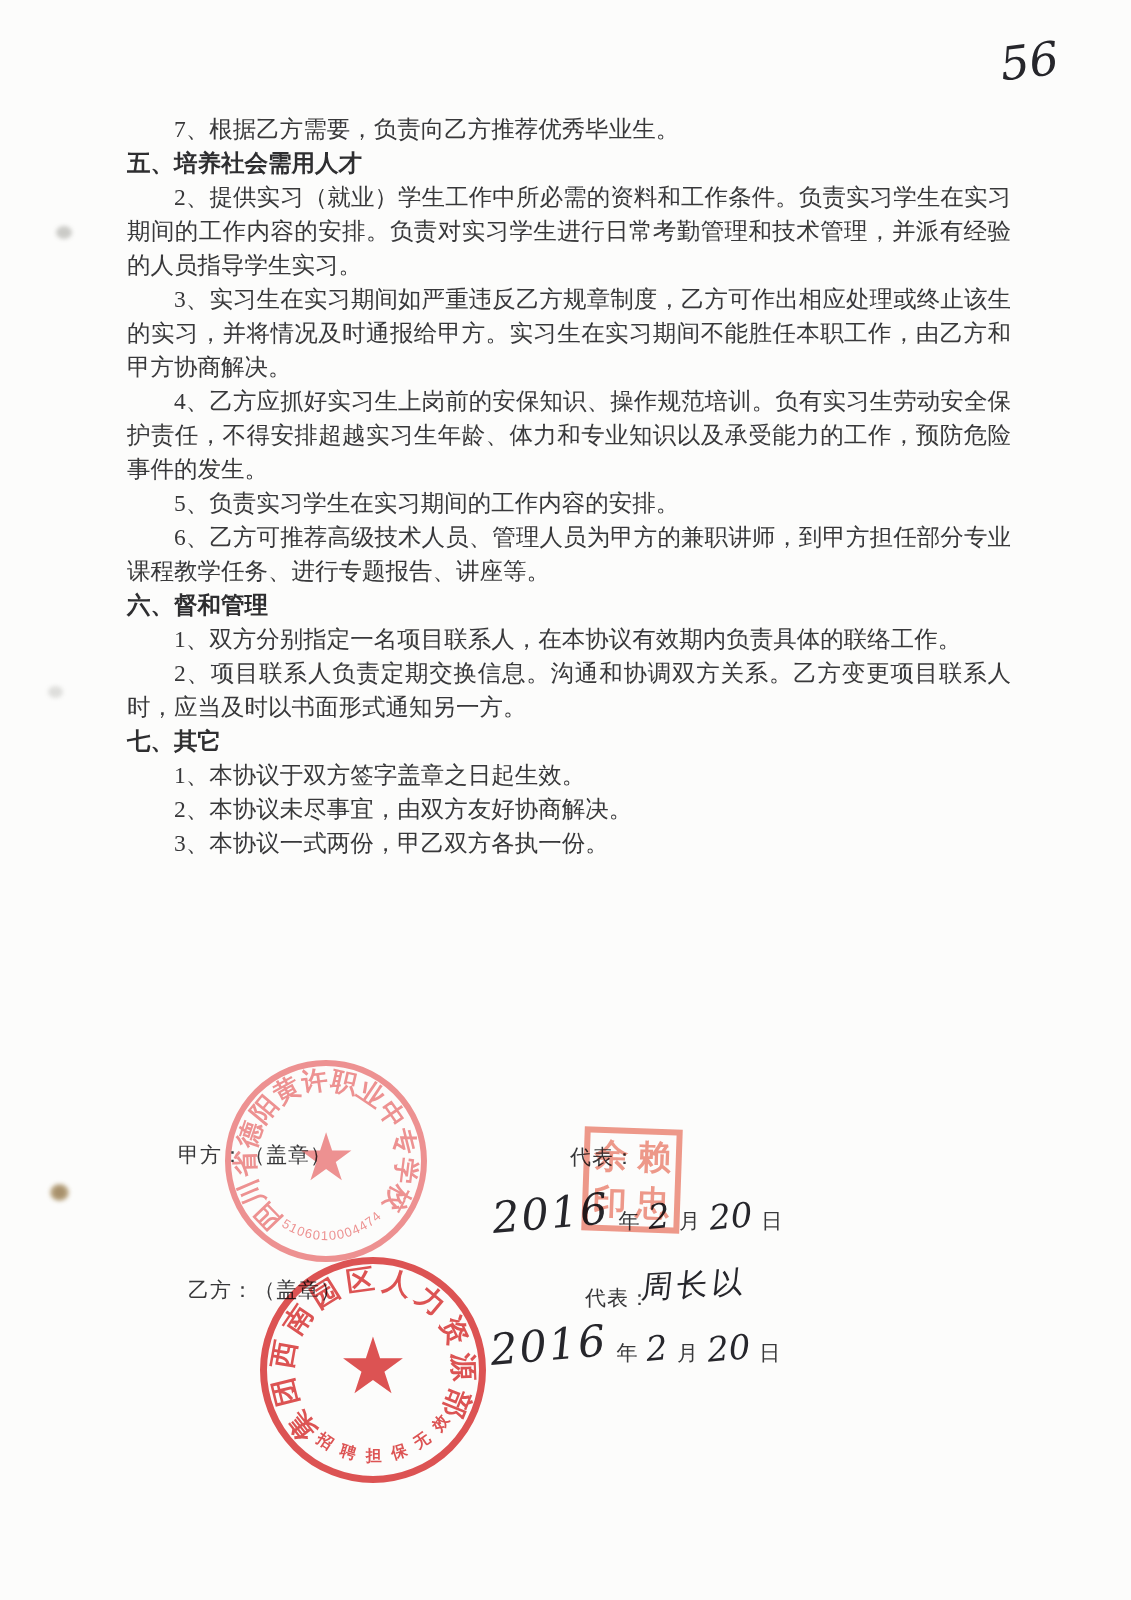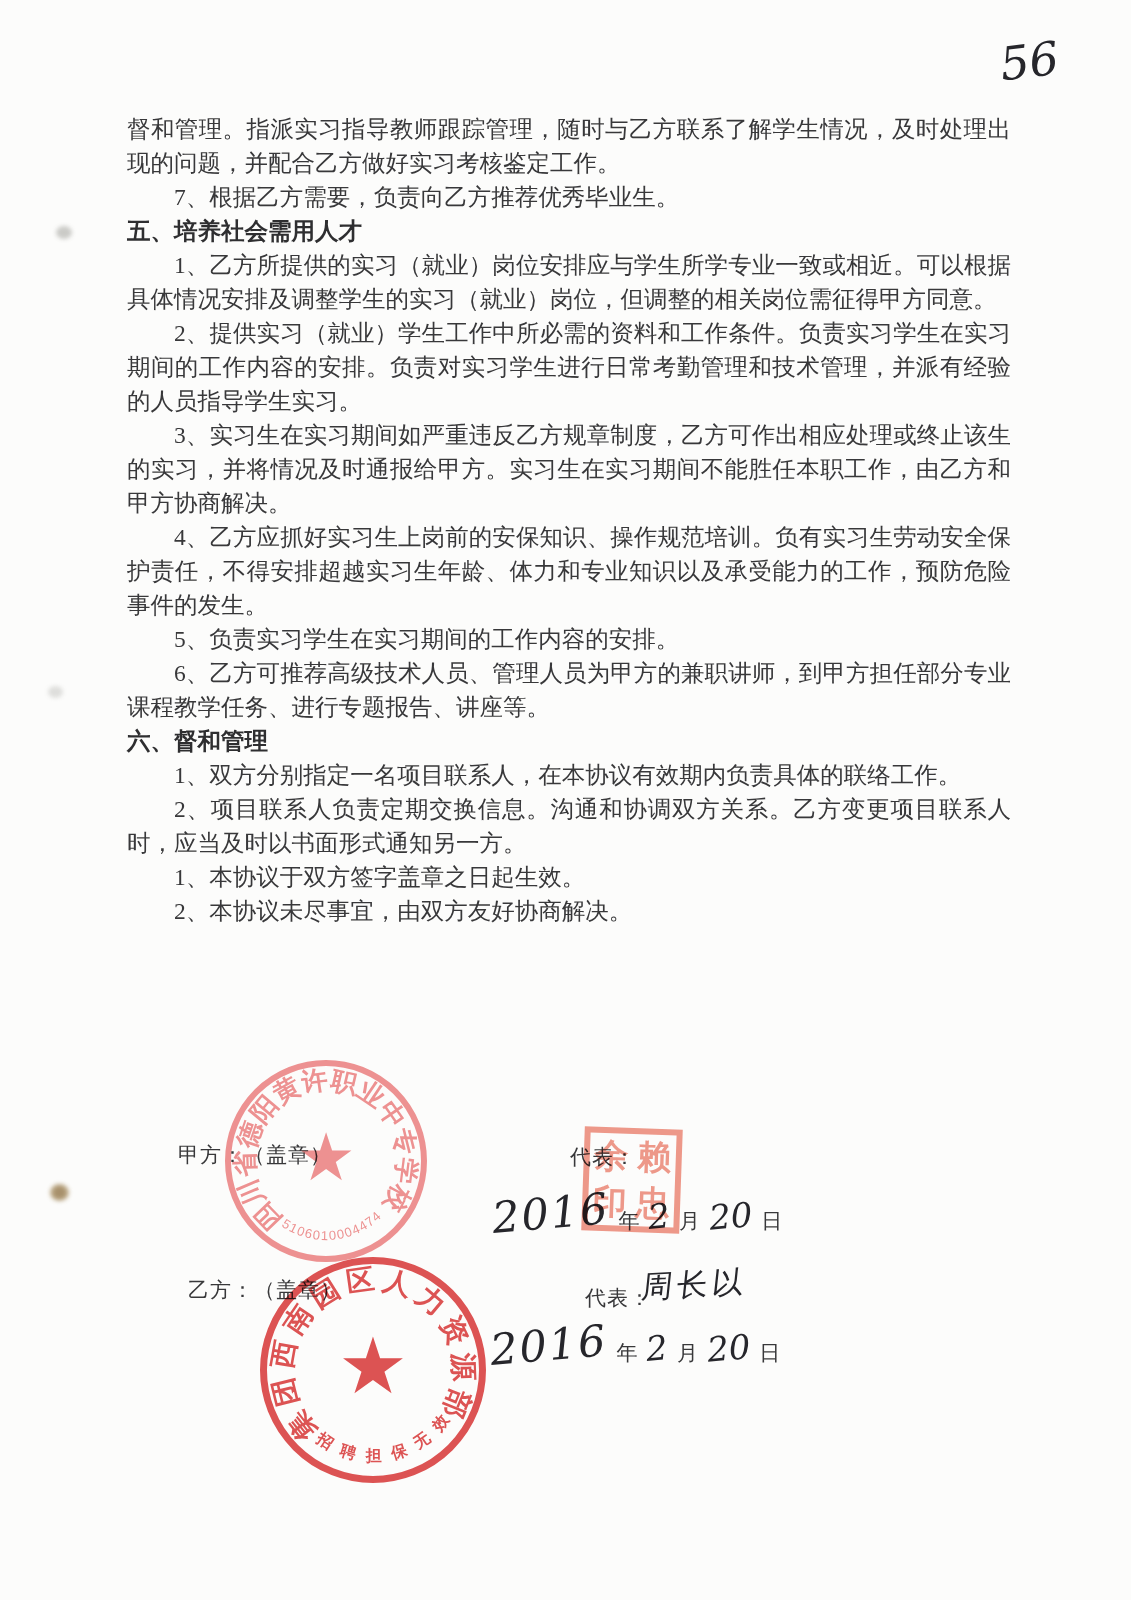--- a/index.html
+++ b/index.html
@@ -81,34 +81,34 @@
   #smudge-3{left:50px;top:1184px;width:19px;height:17px;background:radial-gradient(circle,#8a6b3a 30%,#c9b489 100%);opacity:.75;}
 </style>
 </head>
 <body>
 
 <div class="page" style="--paper: #fcfcfb; --ink: #38383a; --hand: #26262b;">
 
   <div class="page-number">56</div>
 
   <div class="body-text">
-      <p class="body">督和管理。指派实习指导教师跟踪管理，随时与乙方联系了解学生情况，及时处理出现的问题，并配合乙方做好实习考核鉴定工作。</p>
       <p class="body indent">7、根据乙方需要，负责向乙方推荐优秀毕业生。</p>
       <p class="heading">五、培养社会需用人才</p>
-      <p class="body indent">1、乙方所提供的实习（就业）岗位安排应与学生所学专业一致或相近。可以根据具体情况安排及调整学生的实习（就业）岗位，但调整的相关岗位需征得甲方同意。</p>
       <p class="body indent">2、提供实习（就业）学生工作中所必需的资料和工作条件。负责实习学生在实习期间的工作内容的安排。负责对实习学生进行日常考勤管理和技术管理，并派有经验的人员指导学生实习。</p>
       <p class="body indent">3、实习生在实习期间如严重违反乙方规章制度，乙方可作出相应处理或终止该生的实习，并将情况及时通报给甲方。实习生在实习期间不能胜任本职工作，由乙方和甲方协商解决。</p>
       <p class="body indent">4、乙方应抓好实习生上岗前的安保知识、操作规范培训。负有实习生劳动安全保护责任，不得安排超越实习生年龄、体力和专业知识以及承受能力的工作，预防危险事件的发生。</p>
       <p class="body indent">5、负责实习学生在实习期间的工作内容的安排。</p>
       <p class="body indent">6、乙方可推荐高级技术人员、管理人员为甲方的兼职讲师，到甲方担任部分专业课程教学任务、进行专题报告、讲座等。</p>
       <p class="heading">六、督和管理</p>
       <p class="body indent">1、双方分别指定一名项目联系人，在本协议有效期内负责具体的联络工作。</p>
       <p class="body indent">2、项目联系人负责定期交换信息。沟通和协调双方关系。乙方变更项目联系人时，应当及时以书面形式通知另一方。</p>
+      <p class="heading">七、其它</p>
       <p class="body indent">1、本协议于双方签字盖章之日起生效。</p>
       <p class="body indent">2、本协议未尽事宜，由双方友好协商解决。</p>
+      <p class="body indent">3、本协议一式两份，甲乙双方各执一份。</p>
     </div>
 
   <div class="sig-label" style="left:178px;top:1141px">甲方：（盖章）</div>
   <div class="sig-label" style="left:570px;top:1143px">代表：</div>
   <div class="date-row" style="left:492px;top:1188px">
     <span class="num year">2016</span>
     <span class="unit">年</span>
     <span class="num month">2</span>
     <span class="unit">月</span>
     <span class="num day">20</span>

